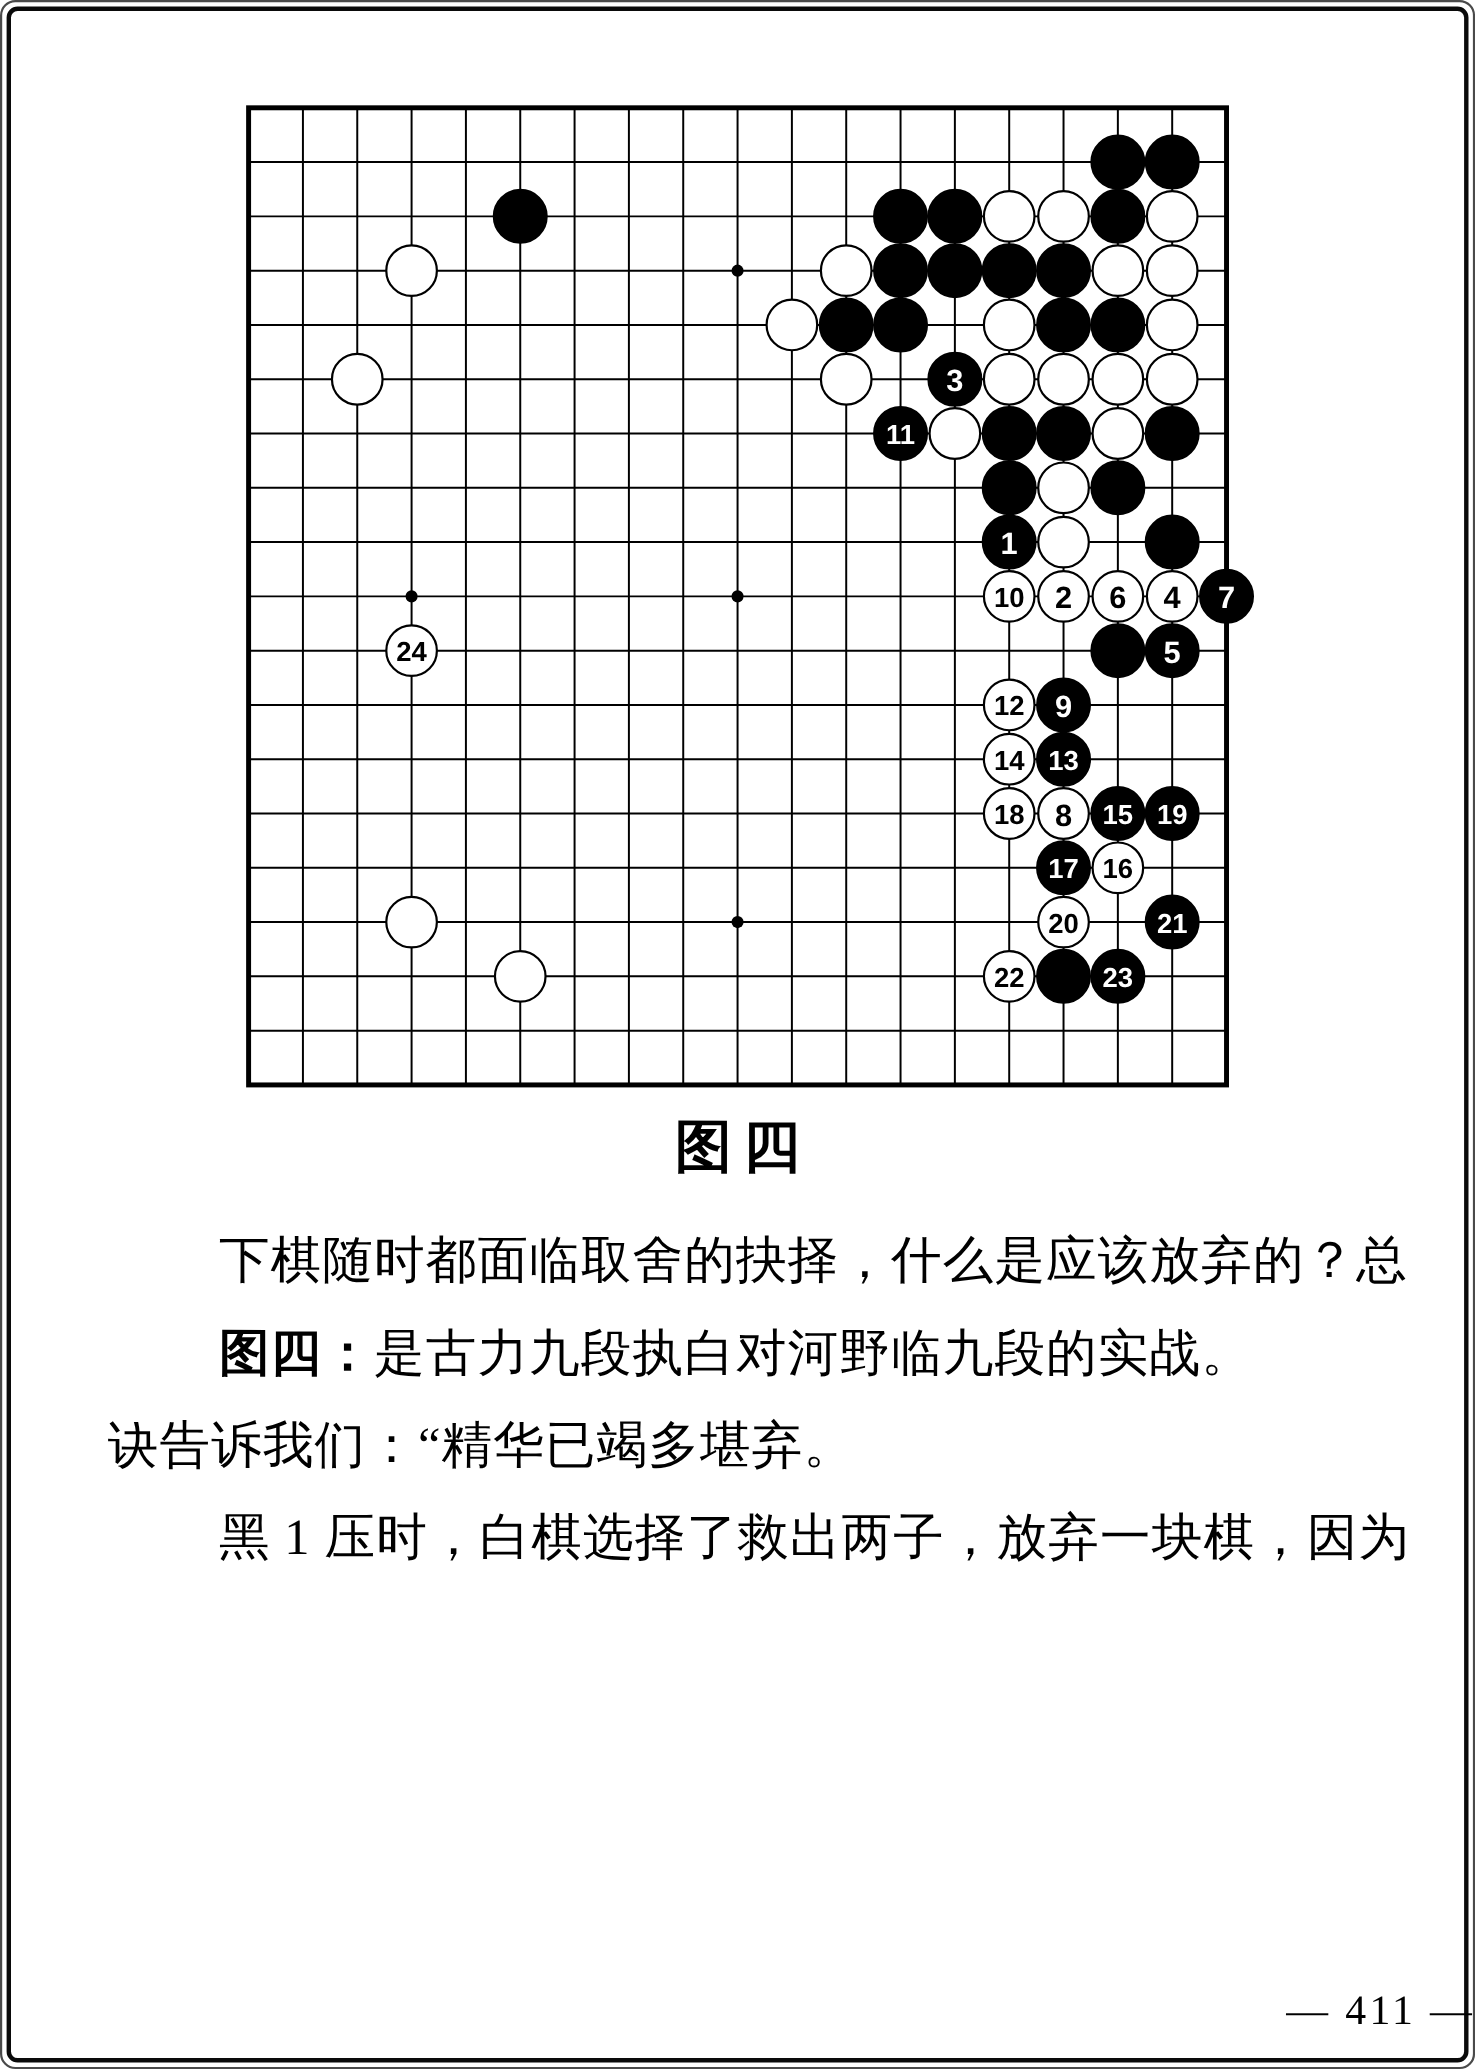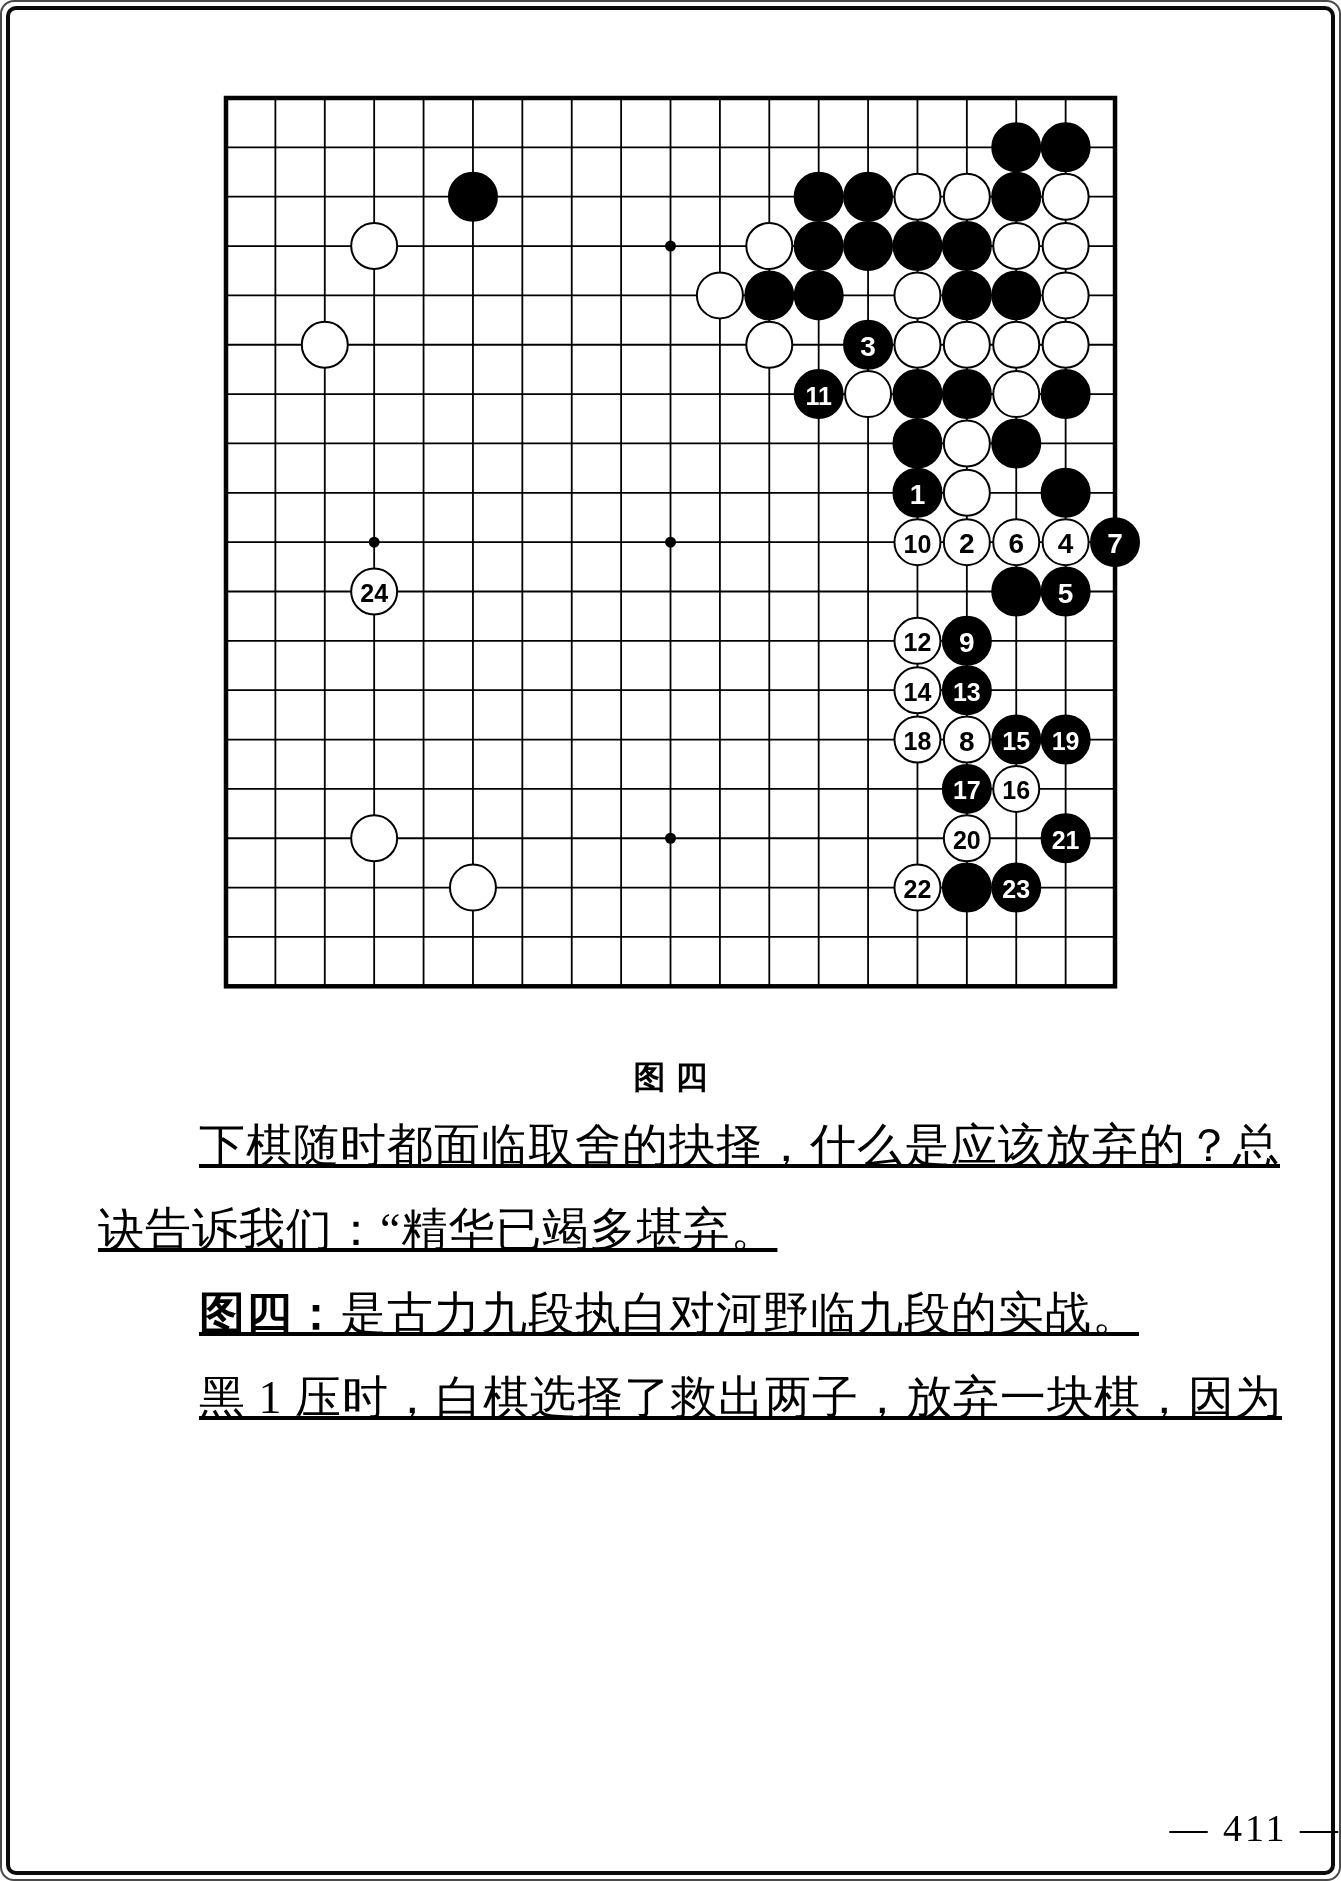--- a/index.html
+++ b/index.html
@@ -10,29 +10,29 @@
   .outer-edge{
     position:absolute;inset:0;border:2px solid #4a4a4a;border-radius:14px;
     pointer-events:none;
   }
   .page-frame{
     position:absolute;inset:6px;border:4px solid #0a0a0a;border-radius:10px;
     pointer-events:none;
   }
   .board-svg{position:absolute;left:150px;top:30px;}
   .diagram-caption{
-    position:absolute;left:0;top:1056px;width:100%;text-align:center;
-    font-size:32px;font-weight:bold;letter-spacing:10px;text-indent:10px;
+    position:absolute;left:0;top:1008px;width:100%;text-align:center;
+    font-size:52px;font-weight:bold;letter-spacing:10px;text-indent:10px;
     font-family:"Liberation Sans", sans-serif;
   }
   .text-block{
     position:absolute;left:98px;top:1104px;width:1130px;
     font-size:46px;line-height:84px;letter-spacing:1px;
   }
-  .text-line{white-space:nowrap;text-decoration:underline;}
+  .text-line{white-space:nowrap;}
   .text-line.indent{text-indent:101px;}
   .lead{font-weight:bold;}
   .page-number{
     position:absolute;left:0;top:1806px;width:100%;text-align:right;
     font-size:38px;letter-spacing:3px;font-family:"Liberation Serif", serif;
   }
 </style>
 </head>
 <body>
 
@@ -174,18 +174,18 @@
     <text x="917.46" y="889.1" fill="#000000" font-size="25" font-weight="bold" text-anchor="middle" dominant-baseline="central" font-family="&quot;Liberation Sans&quot;, sans-serif">22</text>
     <circle cx="966.85" cy="887.6" r="24" fill="#000000" stroke="#000000" stroke-width="2"></circle>
     <circle cx="1016.24" cy="887.6" r="24" fill="#000000" stroke="#000000" stroke-width="2"></circle>
     <text x="1016.24" y="889.1" fill="#ffffff" font-size="25" font-weight="bold" text-anchor="middle" dominant-baseline="central" font-family="&quot;Liberation Sans&quot;, sans-serif">23</text>
   </svg>
 
 <div class="diagram-caption">图四</div>
 
 <div class="text-block">
   <div class="text-line indent"><b class="lead"></b><span>下棋随时都面临取舍的抉择，什么是应该放弃的？总</span></div>
+  <div class="text-line indent"><b class="lead">图四：</b><span>是古力九段执白对河野临九段的实战。</span></div>
   <div class="text-line"><b class="lead"></b><span>诀告诉我们：“精华已竭多堪弃。</span></div>
-  <div class="text-line indent"><b class="lead">图四：</b><span>是古力九段执白对河野临九段的实战。</span></div>
   <div class="text-line indent"><b class="lead"></b><span>黑 1 压时，白棋选择了救出两子，放弃一块棋，因为</span></div>
 </div>
 
 <div class="page-number">— 411 —</div>
 
 </body></html>

